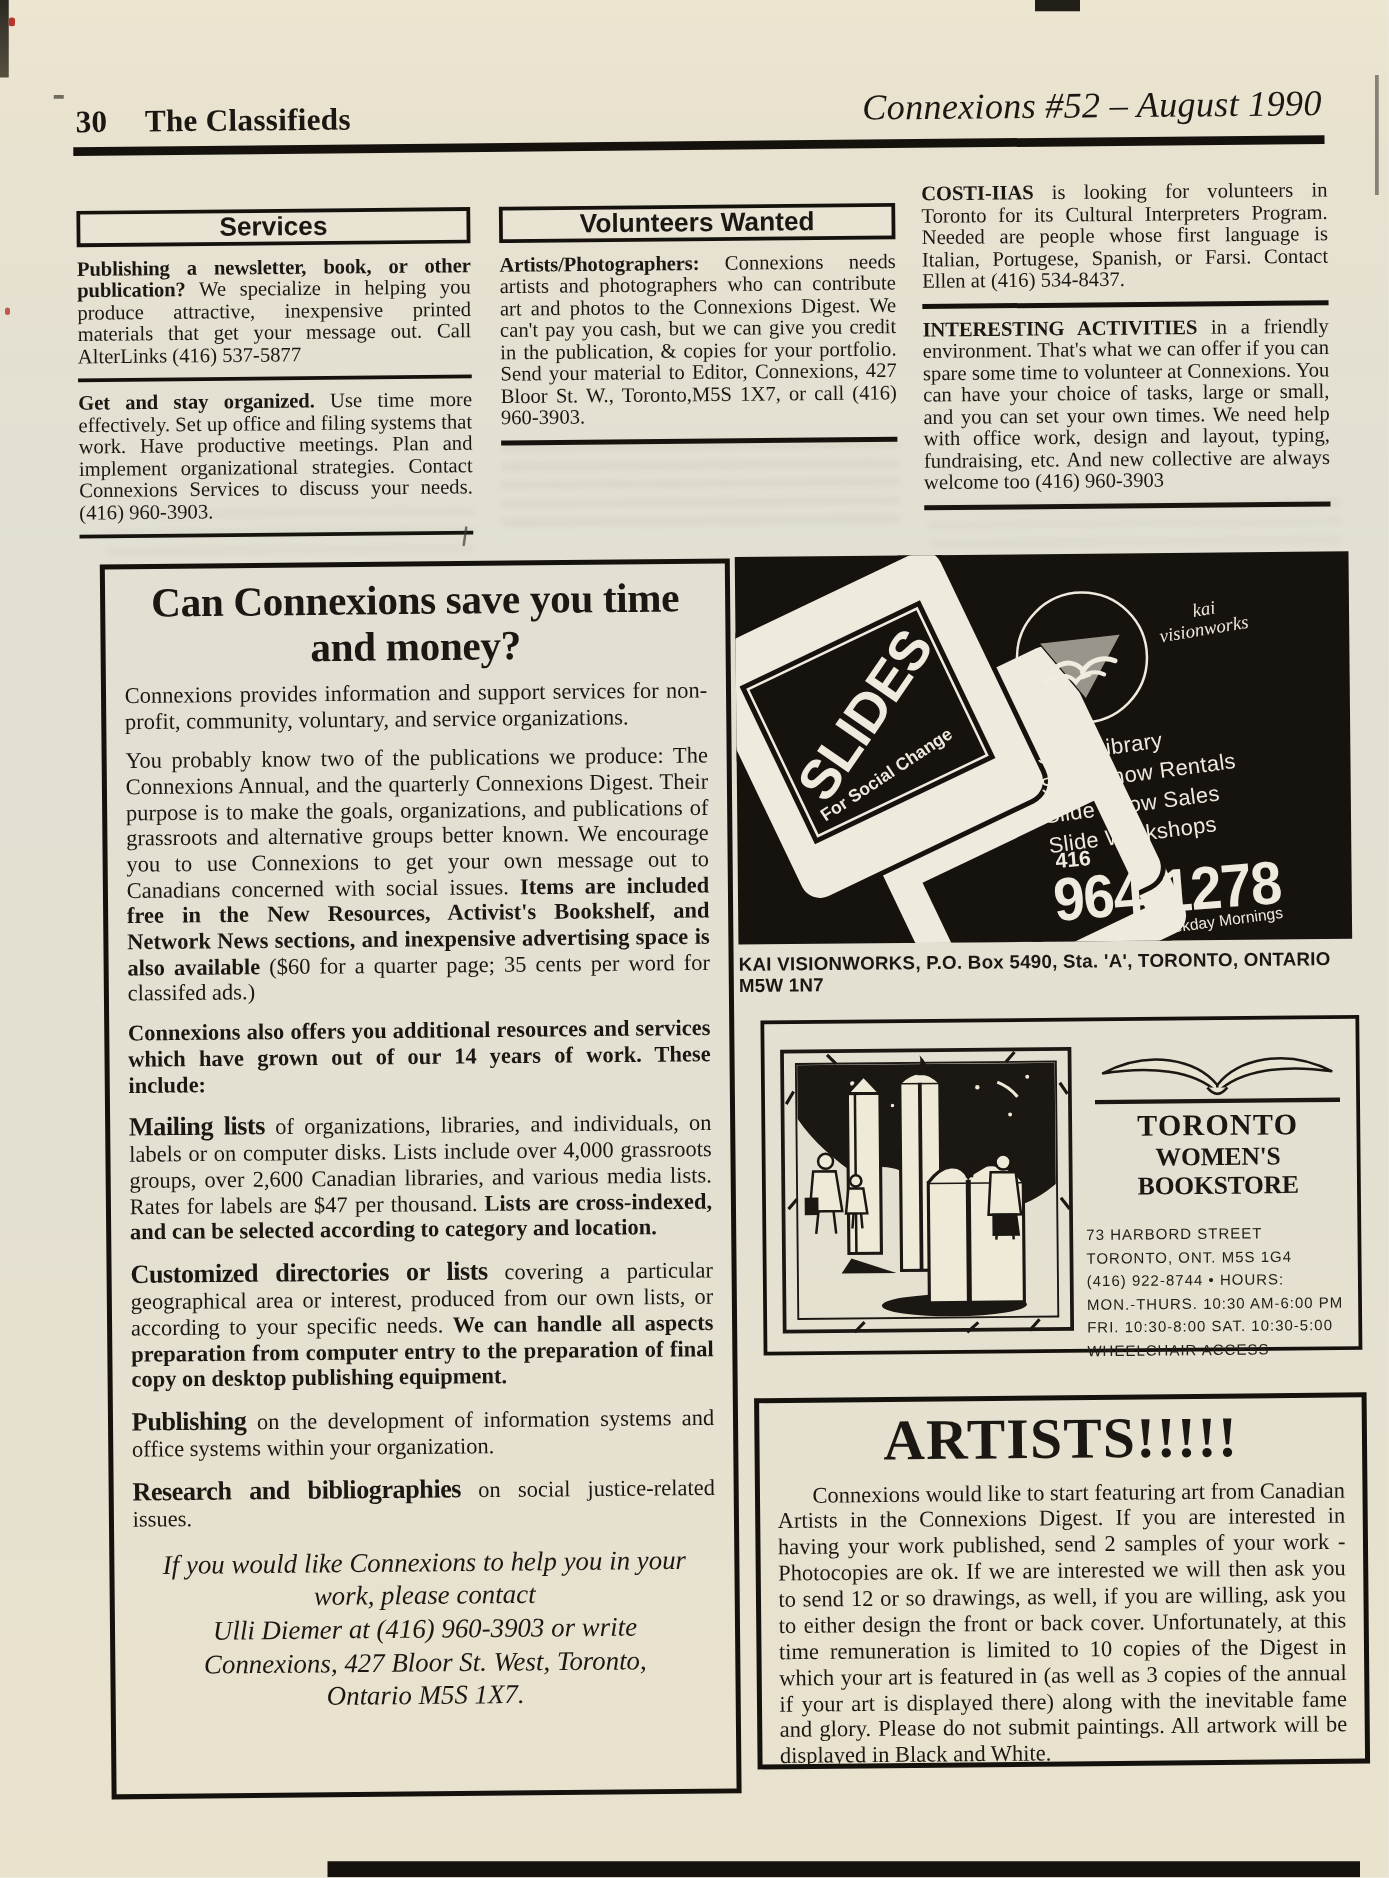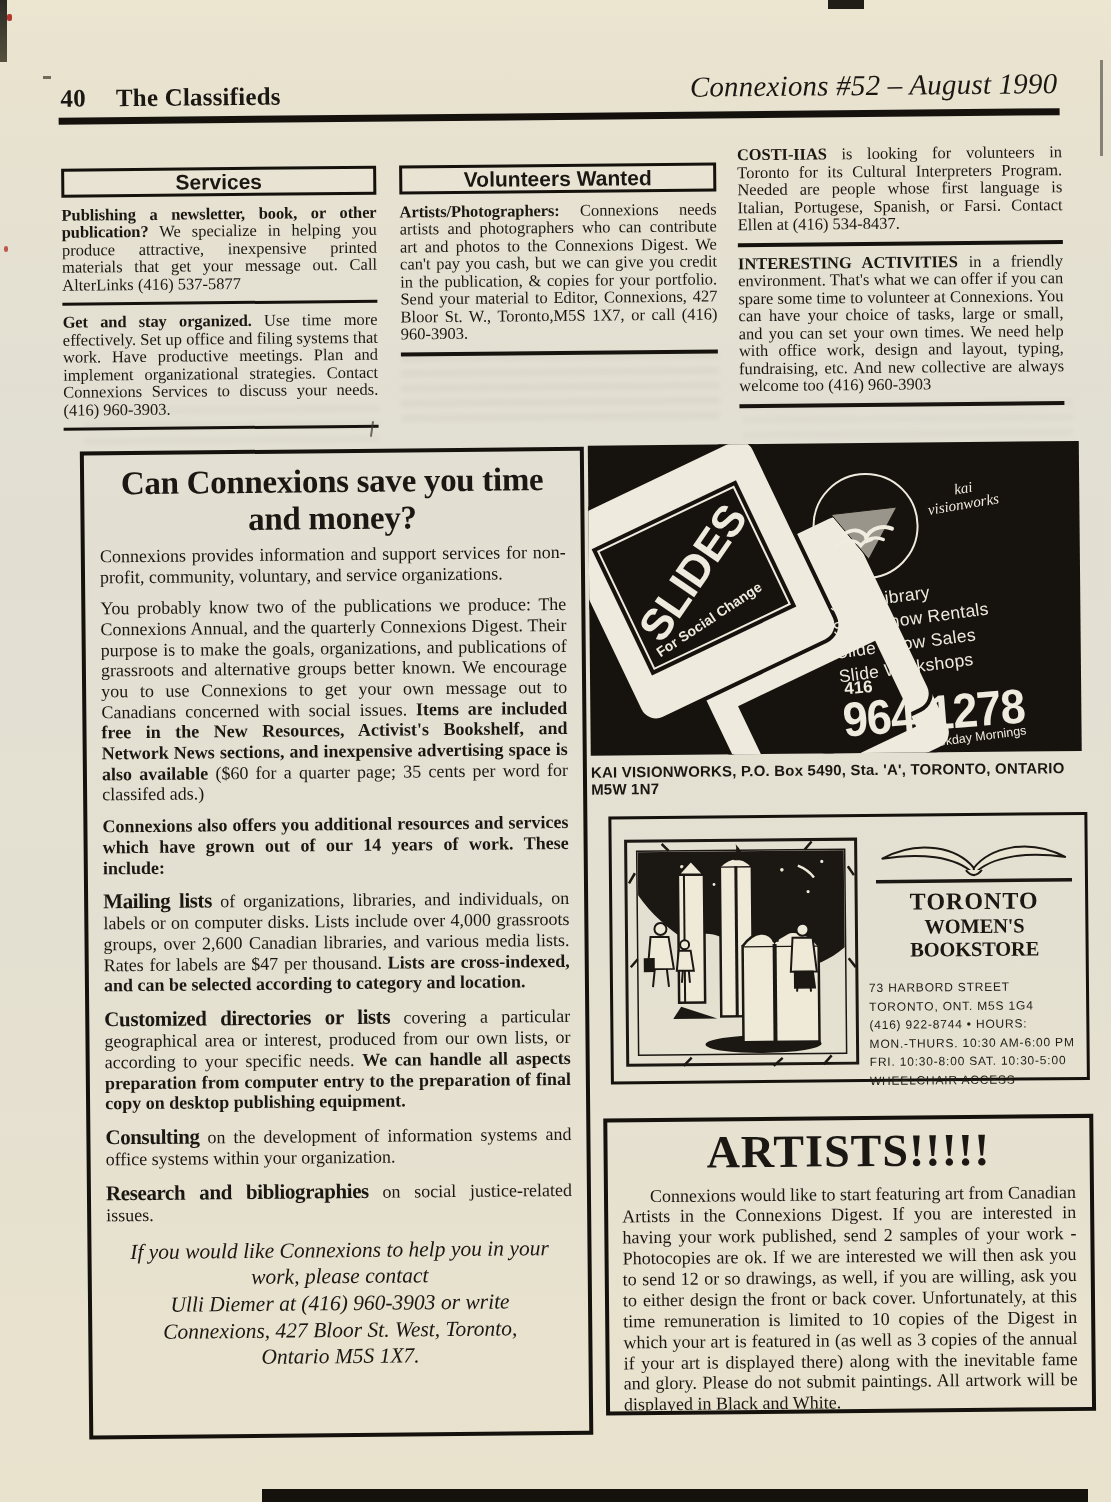--- a/index.html
+++ b/index.html
@@ -98,21 +98,21 @@
   .g2{left:86px;top:398px;width:296px;height:42px;opacity:.35;}
   .g3{left:745px;top:400px;width:330px;height:40px;opacity:.35;}
 </style>
 </head>
 <body>
 
 <div class="page">
   <div class="sheet">
 
     <div class="abs hdr-left">
-      <span class="pgnum">40</span><span>The Classifieds</span>
+      <span class="pgnum">30</span><span>The Classifieds</span>
     </div>
     <div class="abs hdr-right">Connexions #52 – August 1990</div>
     <div class="abs hdr-rule"></div>
 
     <section class="abs col col1">
       <div class="col-head">Services</div>
       <p class="entry"><b>Publishing a newsletter, book, or other publication?</b><span> We specialize in helping you produce attractive, inexpensive printed materials that get your message out. Call AlterLinks (416) 537-5877</span></p>
       <div class="rule"></div>
       <p class="entry"><b>Get and stay organized.</b><span> Use time more effectively. Set up office and filing systems that work. Have productive meetings. Plan and implement organizational strategies. Contact Connexions Services to discuss your needs. (416) 960-3903.</span></p>
       <div class="rule"></div>
@@ -134,21 +134,21 @@
     <section class="abs promo">
       <div class="promo-title">
         <div>Can Connexions save you time</div>
         <div>and money?</div>
       </div>
       <p><span>Connexions provides information and support services for non-profit, community, voluntary, and service organizations.</span></p>
       <p><span>You probably know two of the publications we produce: The Connexions Annual, and the quarterly Connexions Digest. Their purpose is to make the goals, organizations, and publications of grassroots and alternative groups better known. We encourage you to use Connexions to get your own message out to Canadians concerned with social issues. </span><b>Items are included free in the New Resources, Activist's Bookshelf, and Network News sections, and inexpensive advertising space is also available </b><span>($60 for a quarter page; 35 cents per word for classifed ads.)</span></p>
       <p><b>Connexions also offers you additional resources and services which have grown out of our 14 years of work. These include:</b></p>
       <p><b class="lead-lg">Mailing lists</b><span> of organizations, libraries, and individuals, on labels or on computer disks. Lists include over 4,000 grassroots groups, over 2,600 Canadian libraries, and various media lists. Rates for labels are $47 per thousand. </span><b>Lists are cross-indexed, and can be selected according to category and location.</b></p>
       <p><b class="lead-lg">Customized directories or lists</b><span> covering a particular geographical area or interest, produced from our own lists, or according to your specific needs. </span><b>We can handle all aspects preparation from computer entry to the preparation of final copy on desktop publishing equipment.</b></p>
-      <p><b class="lead-lg">Consulting</b><span> on the development of information systems and office systems within your organization.</span></p>
+      <p><b class="lead-lg">Publishing</b><span> on the development of information systems and office systems within your organization.</span></p>
       <p><b class="lead-lg">Research and bibliographies</b><span> on social justice-related issues.</span></p>
       <div class="promo-footer">
         <div>If you would like Connexions to help you in your</div>
         <div>work, please contact</div>
         <div>Ulli Diemer at (416) 960-3903 or write</div>
         <div>Connexions, 427 Bloor St. West, Toronto,</div>
         <div>Ontario M5S 1X7.</div>
       </div>
     </section>
 

